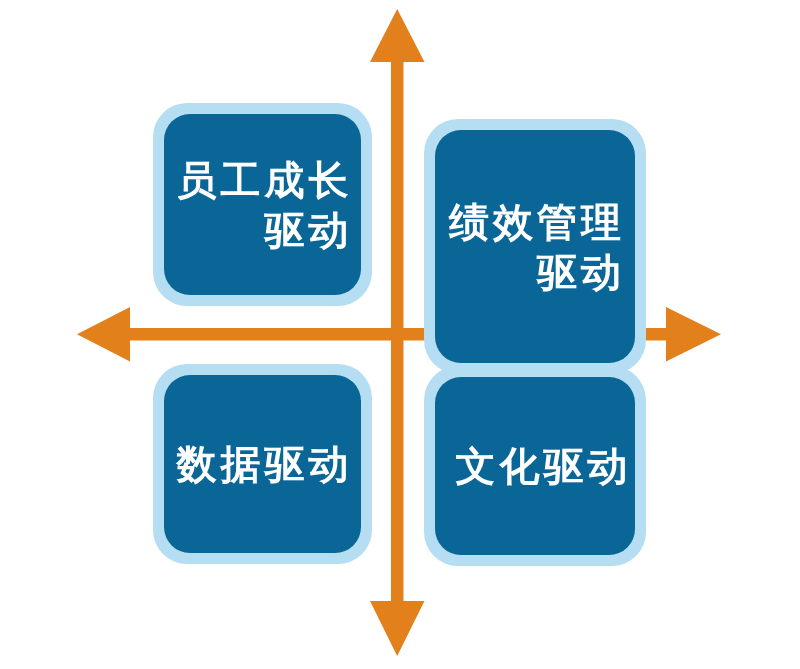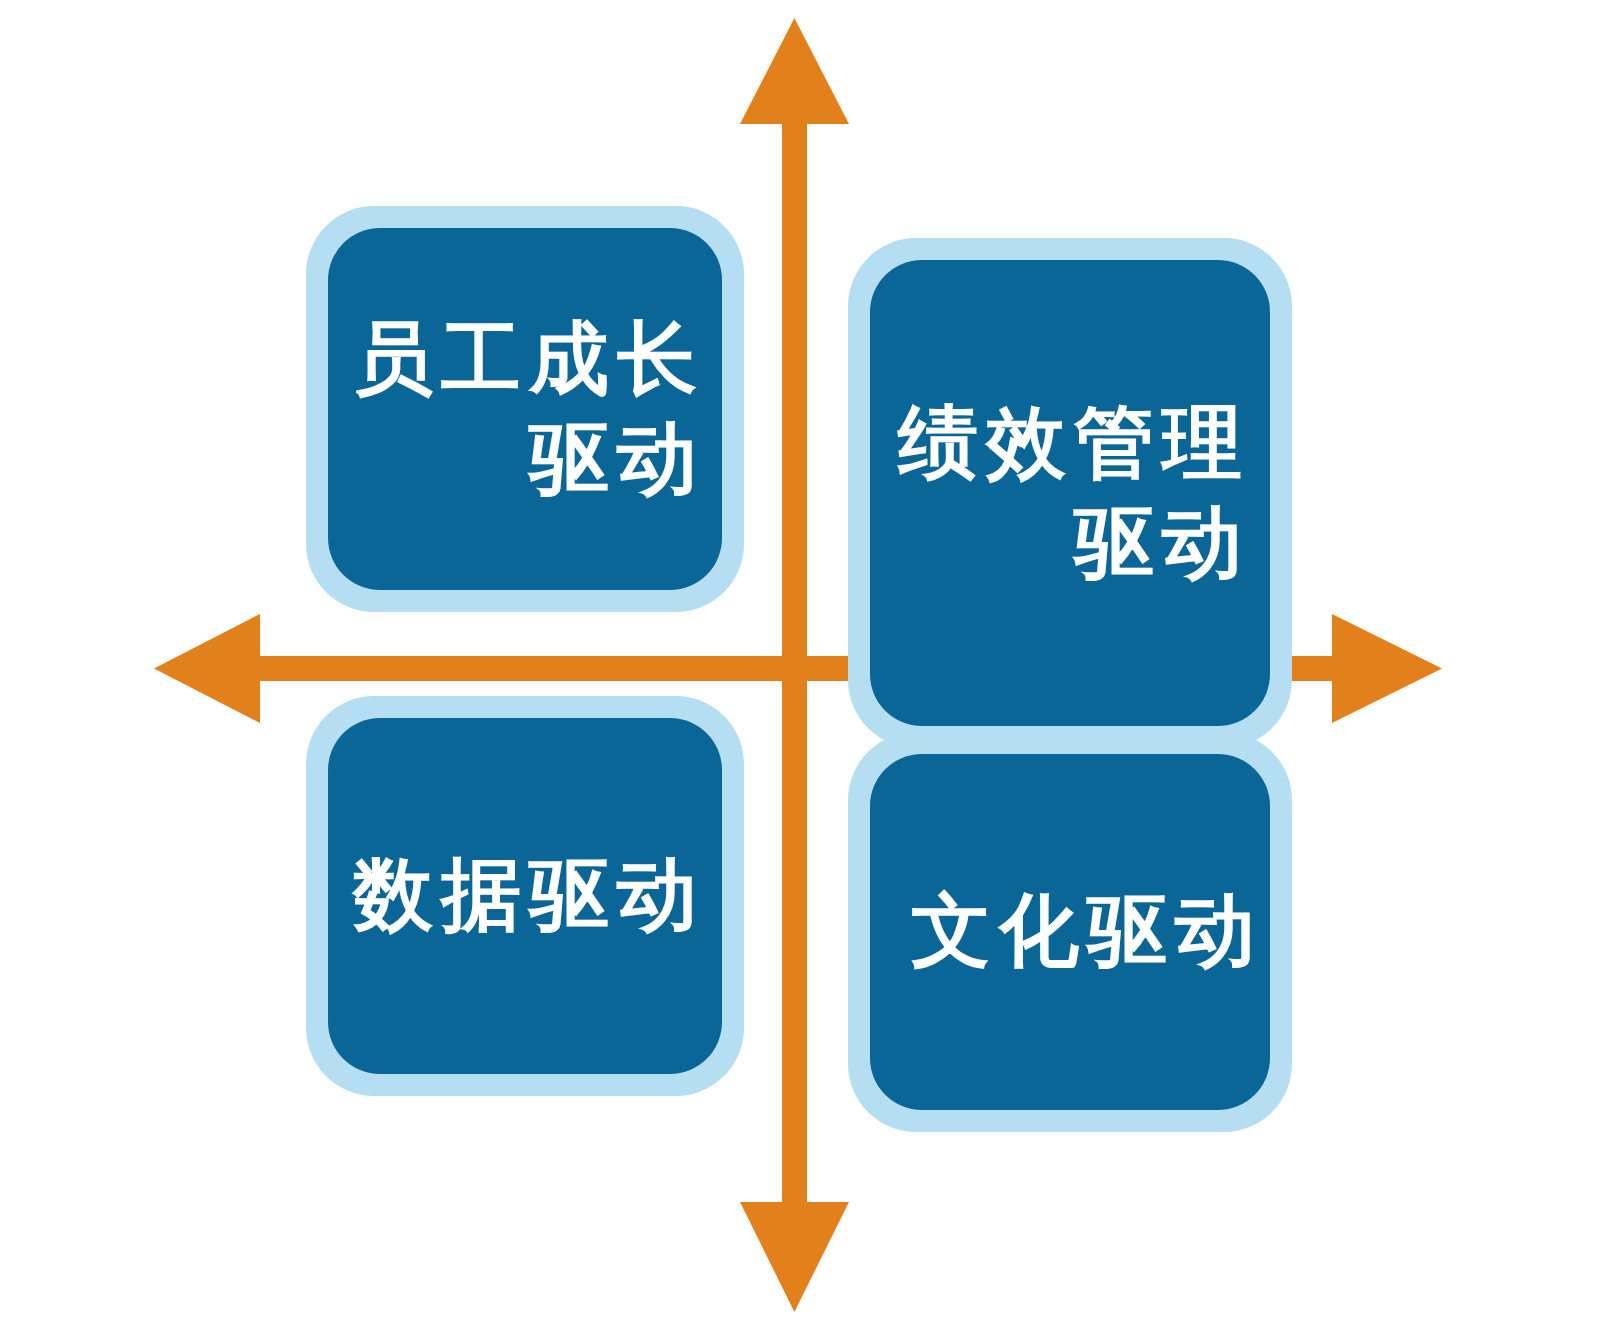--- a/index.html
+++ b/index.html
@@ -59,21 +59,21 @@
     letter-spacing: 4px;
     text-indent: 4px;
     white-space: pre-line;
     font-family: "DejaVu Sans", "Liberation Sans", sans-serif;
     text-align: right;
   }
 
   
   #box-top-left      { left: 153px; top: 103px; width: 219px; height: 203px; }
   #box-top-right     { left: 424px; top: 119px; width: 222px; height: 255px; }
-  #box-bottom-left   { left: 153px; top: 348px; width: 219px; height: 200px; }
+  #box-bottom-left   { left: 153px; top: 364px; width: 219px; height: 200px; }
   #box-bottom-right  { left: 424px; top: 366px; width: 222px; height: 200px; }
 </style>
 </head>
 <body>
 
 <div id="canvas">
 
   <svg id="axes" viewBox="0 0 800 669" width="800" height="669" xmlns="http://www.w3.org/2000/svg">
 
     <rect x="391" y="55" width="12.5" height="550" fill="#E2801C"></rect>

